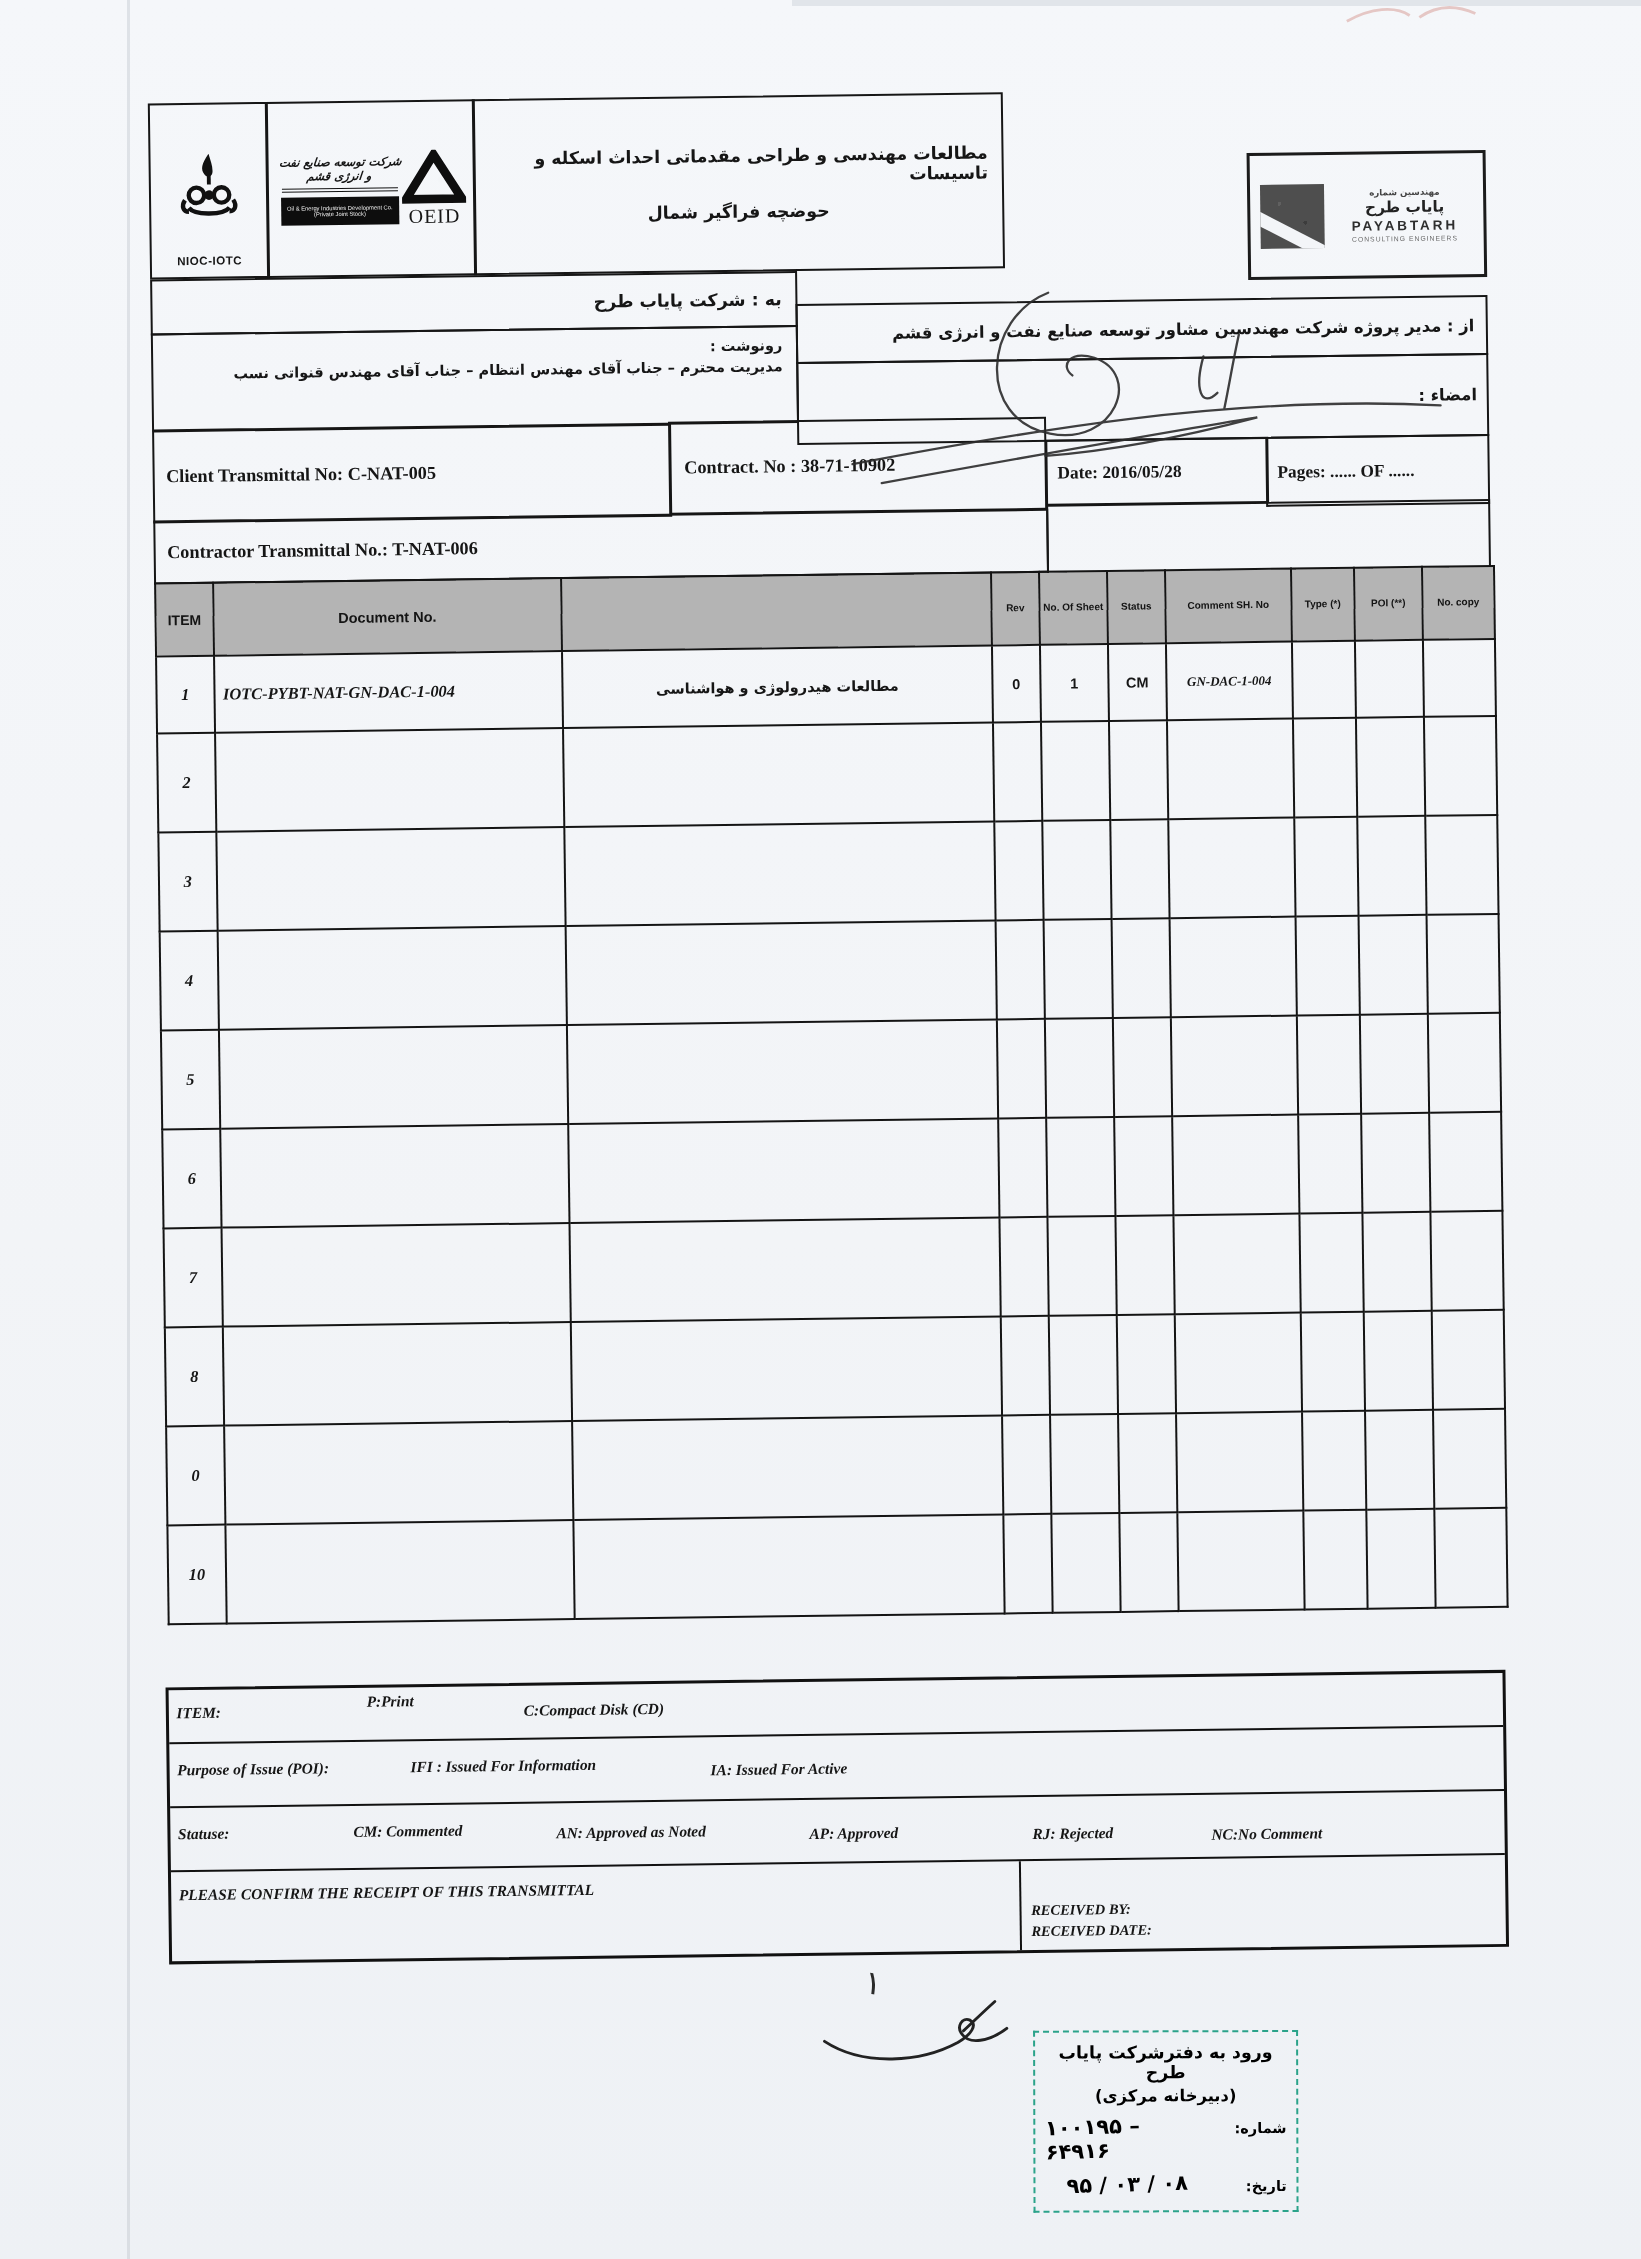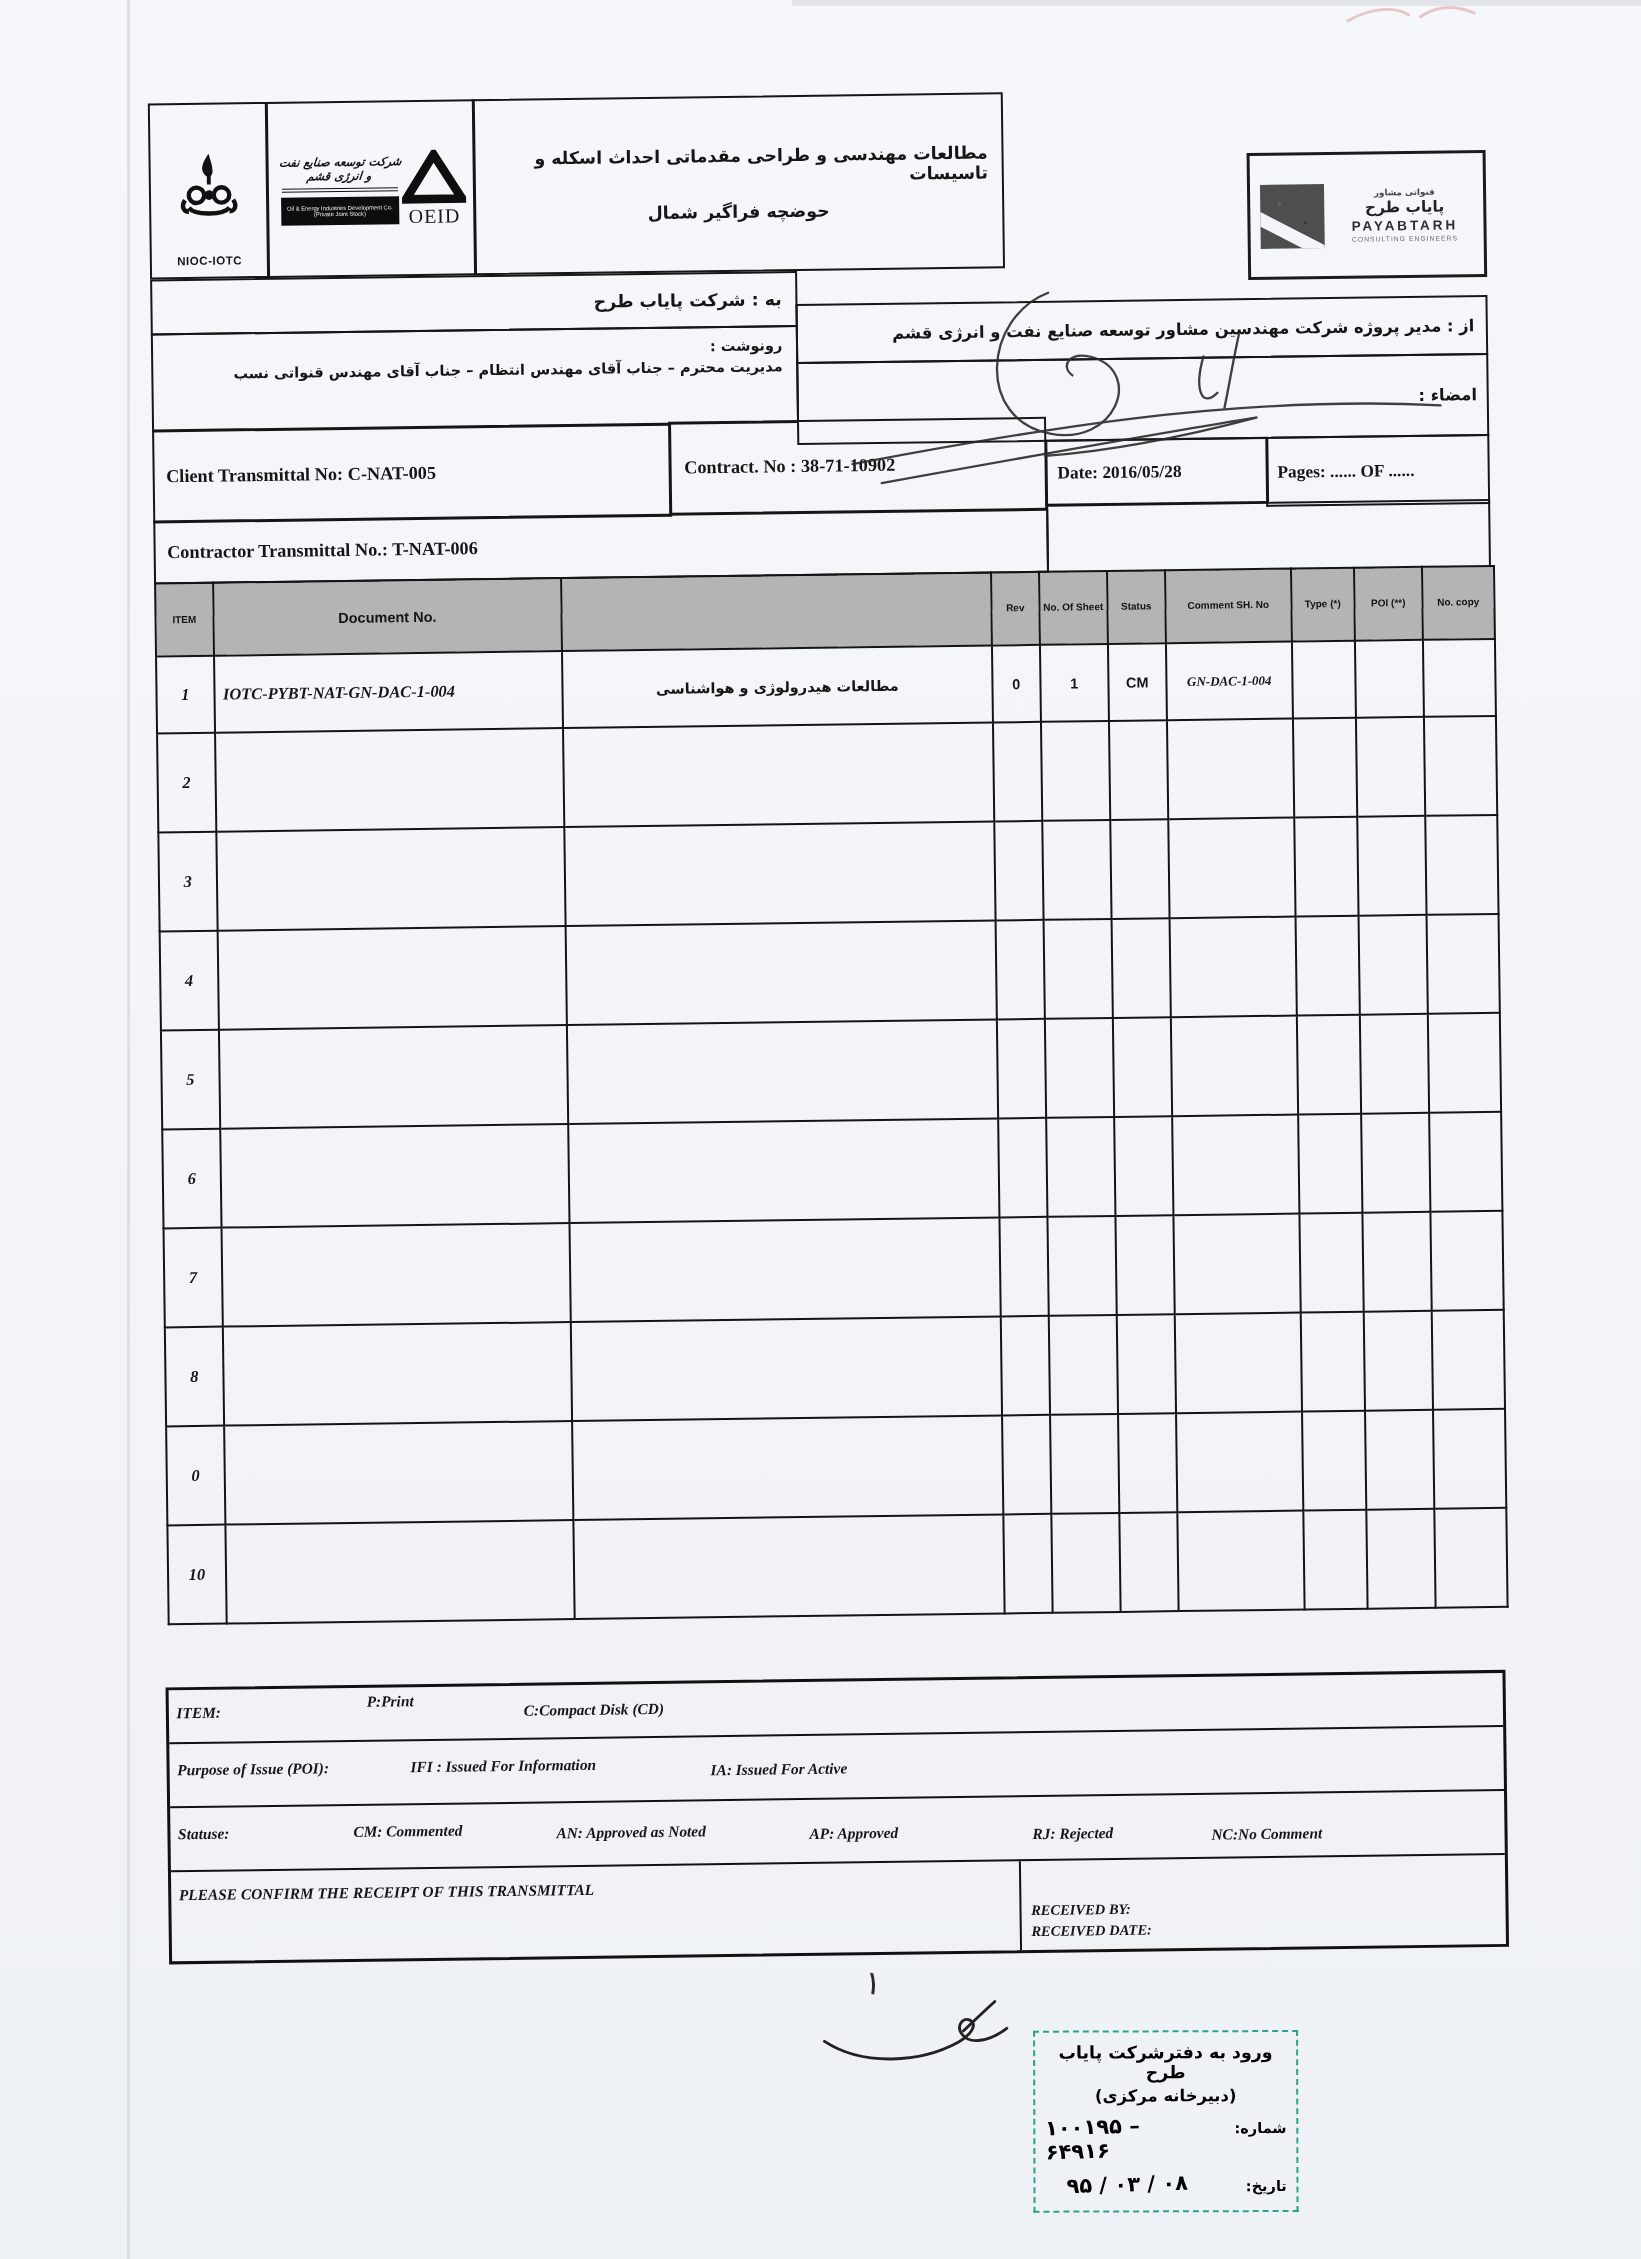--- a/index.html
+++ b/index.html
@@ -62,21 +62,21 @@
   .contract-cell{left:521px;top:346px;width:378px;height:93px;font-size:18.3px;padding-left:13.5px;}
   .date-cell{left:898px;top:369px;width:223px;height:66px;font-size:17.4px;padding-left:9.7px;}
   .pages-cell{left:1118px;top:369px;width:224px;height:70px;font-size:17.4px;padding-left:9.7px;}
   .contractor-row{left:4.8px;top:438px;width:895px;height:64px;font-size:18.3px;padding-left:11.6px;}
   .empty-right{left:898px;top:434px;width:444px;height:70px;}
 
   
   table.doc-table{position:absolute;left:4.8px;top:500px;width:1339px;border-collapse:collapse;table-layout:fixed;}
   .doc-table th,.doc-table td{border:2.4px solid #141414;box-sizing:border-box;overflow:hidden;}
   .doc-table thead th{background:#b4b4b4;font-family:"Liberation Sans",sans-serif;font-weight:700;color:#141414;height:73px;}
-  th.h-item{font-size:10px;}
+  th.h-item{font-size:14px;}
   th.h-doc{font-size:14.5px;}
   th.h-small{font-size:10px;font-weight:400;line-height:1.25;}
   .doc-table tbody tr.r1 td{height:77px;}
   .doc-table tbody tr td{height:99px;vertical-align:middle;}
   td.c-item{text-align:center;font-style:italic;font-weight:700;font-size:16.4px;font-family:"Liberation Serif",serif;vertical-align:middle;}
   td.c-doc{font-style:italic;font-weight:700;font-size:16.4px;padding-left:7.7px;font-family:"Liberation Serif",serif;}
   td.c-title{text-align:center;font-family:"DejaVu Sans",sans-serif;font-weight:700;font-size:14.5px;}
   td.c-mid{text-align:center;font-family:"Liberation Sans",sans-serif;font-weight:700;font-size:14.5px;}
   td.c-comment{text-align:center;font-style:italic;font-weight:700;font-size:13px;font-family:"Liberation Serif",serif;}
 
@@ -153,21 +153,21 @@
 
     <div class="box titlebox">
       <div class="t1" dir="rtl">مطالعات مهندسی و طراحی مقدماتی احداث اسکله و تاسیسات</div>
       <div class="t2" dir="rtl">حوضچه فراگیر شمال</div>
     </div>
   </div>
 
   <div class="payab">
     <div class="payab-sq"></div>
     <div class="payab-txt">
-      <div class="p-fa-small fa" dir="rtl">قنواتی مشاور</div>
+      <div class="p-fa-small fa" dir="rtl">مهندسین شماره</div>
       <div class="p-fa" dir="rtl">پایاب طرح</div>
       <div class="p-en">PAYABTARH</div>
       <div class="p-sub">CONSULTING ENGINEERS</div>
     </div>
   </div>
 
   <div class="cell to-row fa" dir="rtl">به : شرکت پایاب طرح</div>
 
   <div class="cell cc-row fa" dir="rtl">
     <div>رونوشت :</div>

